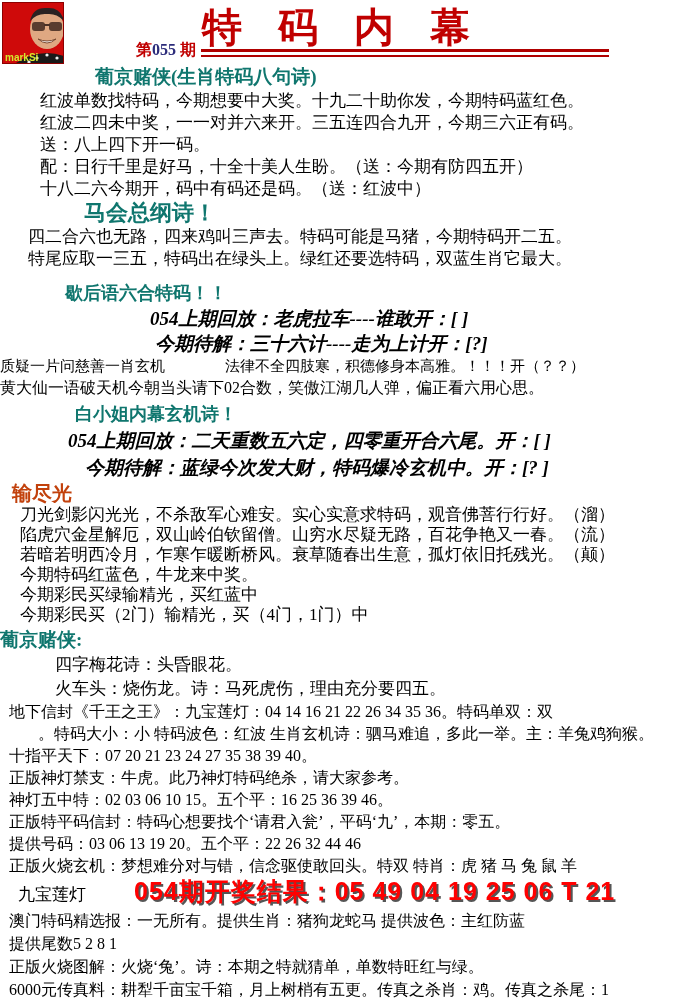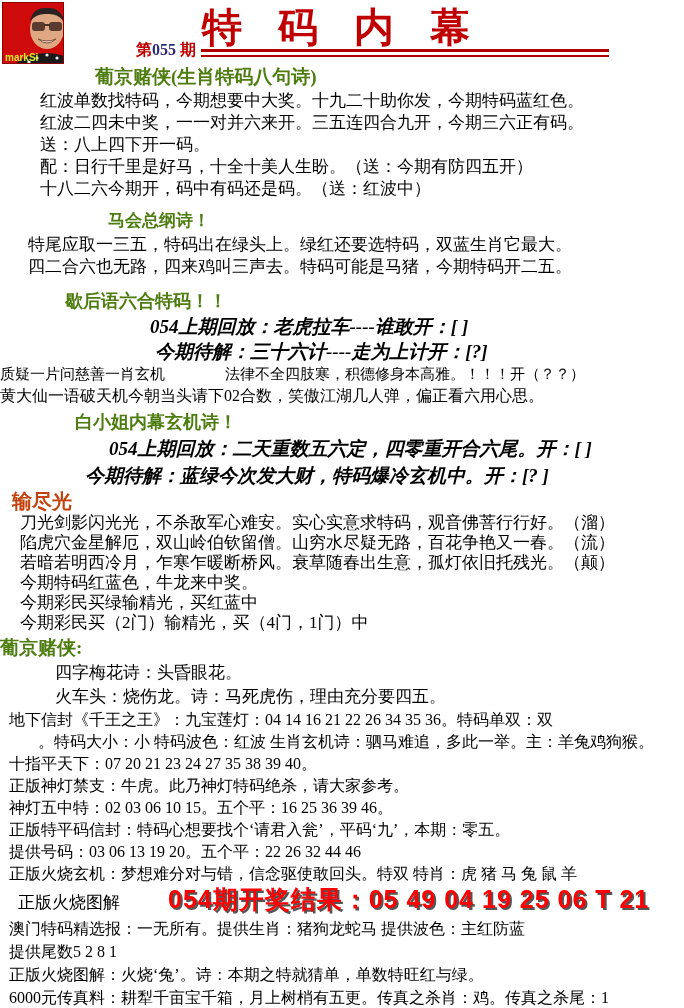--- a/index.html
+++ b/index.html
@@ -16,36 +16,36 @@
         font-size:10px;font-weight:bold;color:#d6e82d;letter-spacing:0;line-height:11px;}
   .masthead-title{position:absolute;left:202px;top:0px;font-size:40px;font-weight:bold;
         color:#c00000;letter-spacing:36px;white-space:nowrap;}
   .issue-row{position:absolute;left:96px;top:40px;display:flex;align-items:center;}
   .issue{font-size:16px;font-weight:bold;color:#c00000;white-space:nowrap;margin-left:40px;}
   .issue .num{color:#2b2b7a;}
   .dbl-line{width:408px;height:3px;border-top:3px solid #b00000;border-bottom:2px solid #b00000;
         margin-left:5px;margin-top:4px;}
   
   .line{font-size:17px;line-height:22px;white-space:nowrap;}
-  .heading{color:#4d7c0f;font-weight:bold;}
+  .heading{color:#0f766e;font-weight:bold;}
   .h-pujing{font-size:19px;line-height:26px;padding-left:95px;}
-  .h-mahui{font-size:17px;line-height:26px;padding-left:108px;margin-top:8px;}
+  .h-mahui{font-size:22px;line-height:26px;padding-left:84px;margin-top:0;}
   .h-xiehouyu{font-size:18px;line-height:26px;padding-left:65px;margin-top:10px;}
   .h-bxj{font-size:18px;line-height:26px;padding-left:75px;margin-top:2px;}
   .h-sjg{font-size:20px;line-height:24px;padding-left:12px;color:#c2410c;}
   .h-tmn{font-size:19px;line-height:26px;padding-left:0;margin-top:2px;}
   .ind40{padding-left:40px;}
   .ind28{padding-left:28px;}
   .ind20{padding-left:20px;line-height:20px;}
   .ind55{padding-left:55px;line-height:24px;}
   .ind18{padding-left:9px;}
   .kai{font-weight:bold;font-style:italic;font-size:19px;}
   .x1{padding-left:150px;line-height:25px;}
   .x2{padding-left:155px;line-height:25px;}
-  .b1{padding-left:109px;line-height:27px;}
+  .b1{padding-left:68px;line-height:27px;}
   .b2{padding-left:85px;line-height:27px;}
   .zhiyi1{font-size:15px;line-height:21px;display:flex;}
   .zhiyi1 .rt{margin-left:60px;}
   .zhiyi2{font-size:16px;line-height:22px;}
   .bline{font-size:16px;line-height:22px;white-space:nowrap;}
   .bline2{font-size:16px;line-height:23px;white-space:nowrap;}
   .pl8{padding-left:8px;text-align:center;}
   .result-row{display:flex;align-items:baseline;line-height:28px;white-space:nowrap;}
   .result-prefix{font-size:17px;padding-left:18px;}
   .result-text{margin-left:48px;font-size:25px;font-weight:bold;color:#ff0000;
@@ -83,22 +83,22 @@
 <main>
 
   <div class="heading h-pujing">葡京赌侠(生肖特码八句诗)</div>
   <div class="line ind40">红波单数找特码，今期想要中大奖。十九二十助你发，今期特码蓝红色。</div>
   <div class="line ind40">红波二四未中奖，一一对并六来开。三五连四合九开，今期三六正有码。</div>
   <div class="line ind40">送：八上四下开一码。</div>
   <div class="line ind40">配：日行千里是好马，十全十美人生盼。（送：今期有防四五开）</div>
   <div class="line ind40">十八二六今期开，码中有码还是码。（送：红波中）</div>
 
   <div class="heading h-mahui">马会总纲诗！</div>
+  <div class="line ind28">四二合六也无路，四来鸡叫三声去。特码可能是马猪，今期特码开二五。</div>
   <div class="line ind28">特尾应取一三五，特码出在绿头上。绿红还要选特码，双蓝生肖它最大。</div>
-  <div class="line ind28">四二合六也无路，四来鸡叫三声去。特码可能是马猪，今期特码开二五。</div>
 
   <div class="heading h-xiehouyu">歇后语六合特码！！</div>
   <div class="line kai x1">054上期回放：老虎拉车----谁敢开：[ ]</div>
   <div class="line kai x2">今期待解：三十六计----走为上计开：[?]</div>
   <div class="zhiyi1">
     <span>质疑一片问慈善一肖玄机</span>
     <span class="rt">法律不全四肢寒，积德修身本高雅。！！！开（？？）</span>
   </div>
   <div class="zhiyi2">黄大仙一语破天机今朝当头请下02合数，笑傲江湖几人弹，偏正看六用心思。</div>
 
@@ -121,21 +121,21 @@
   <div class="bline ind18">地下信封《千王之王》：九宝莲灯：04 14 16 21 22 26 34 35 36。特码单双：双</div>
   <div class="bline pl8">。特码大小：小 特码波色：红波  生肖玄机诗：驷马难追，多此一举。主：羊兔鸡狗猴。</div>
   <div class="bline ind18">十指平天下：07 20 21 23 24 27 35 38 39 40。</div>
   <div class="bline ind18">正版神灯禁支：牛虎。此乃神灯特码绝杀，请大家参考。</div>
   <div class="bline ind18">神灯五中特：02 03 06 10 15。五个平：16 25 36 39 46。</div>
   <div class="bline ind18">正版特平码信封：特码心想要找个‘请君入瓮’，平码‘九’，本期：零五。</div>
   <div class="bline ind18">提供号码：03 06 13 19 20。五个平：22 26 32 44 46</div>
   <div class="bline ind18">正版火烧玄机：梦想难分对与错，信念驱使敢回头。特双 特肖：虎 猪 马 兔 鼠 羊</div>
 
   <div class="result-row">
-    <span class="result-prefix">正版火烧图解</span>
+    <span class="result-prefix">九宝莲灯</span>
     <span class="result-text">054期开奖结果：05 49 04 19 25 06 T 21</span>
   </div>
 
   <div class="bline2 ind18">澳门特码精选报：一无所有。提供生肖：猪狗龙蛇马 提供波色：主红防蓝</div>
   <div class="bline2 ind18">提供尾数5 2 8 1</div>
   <div class="bline2 ind18">正版火烧图解：火烧‘兔’。诗：本期之特就猜单，单数特旺红与绿。</div>
   <div class="bline2 ind18">6000元传真料：耕犁千亩宝千箱，月上树梢有五更。传真之杀肖：鸡。传真之杀尾：1</div>
 </main>
 
 </body></html>

